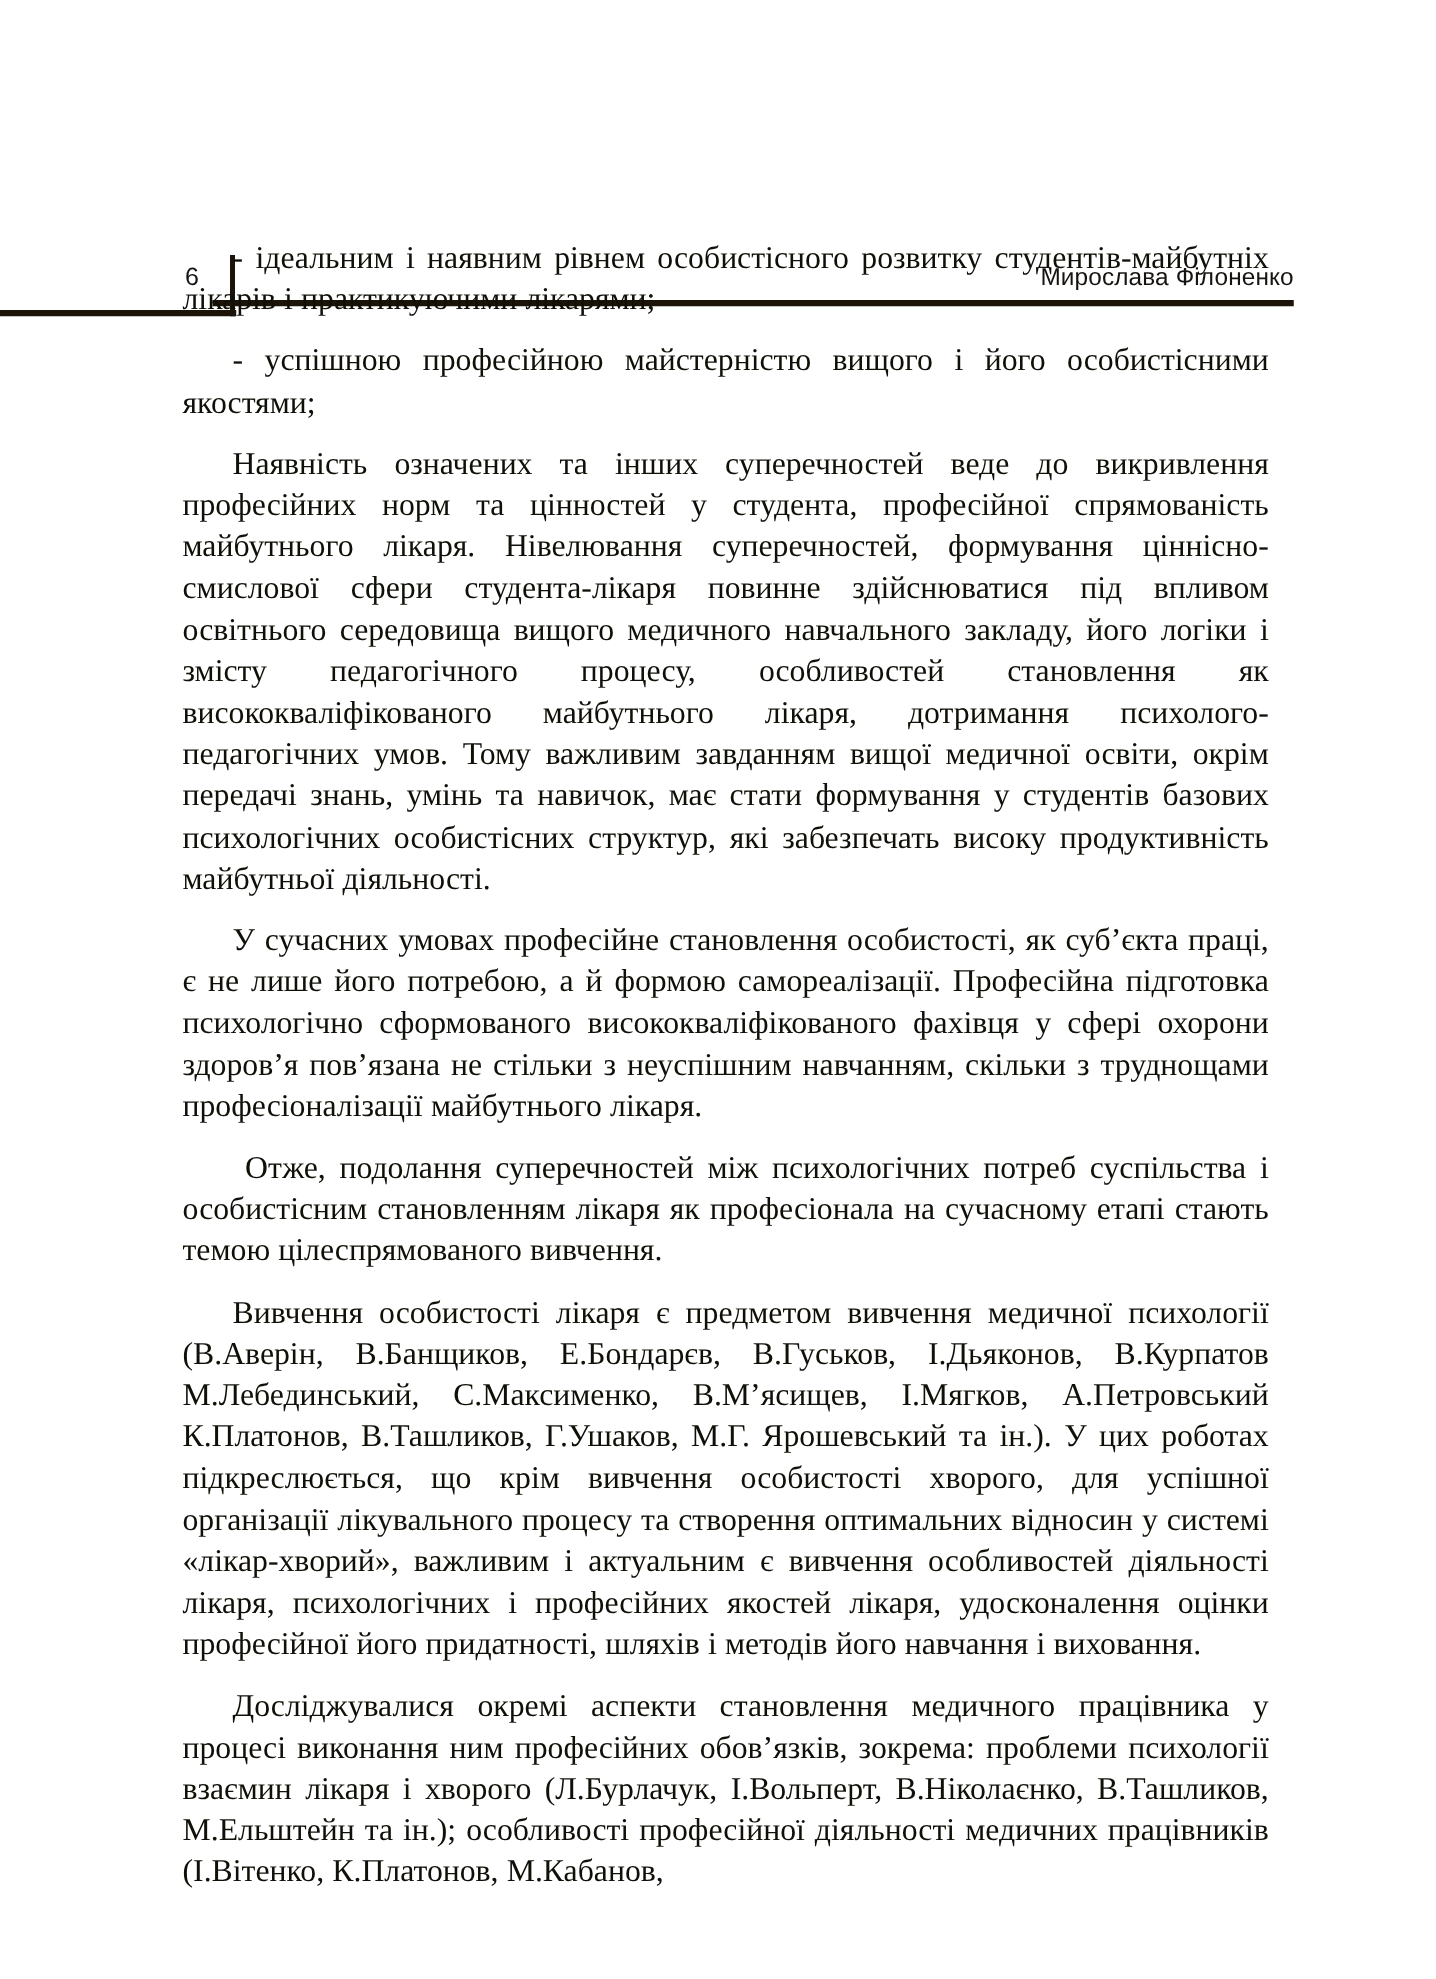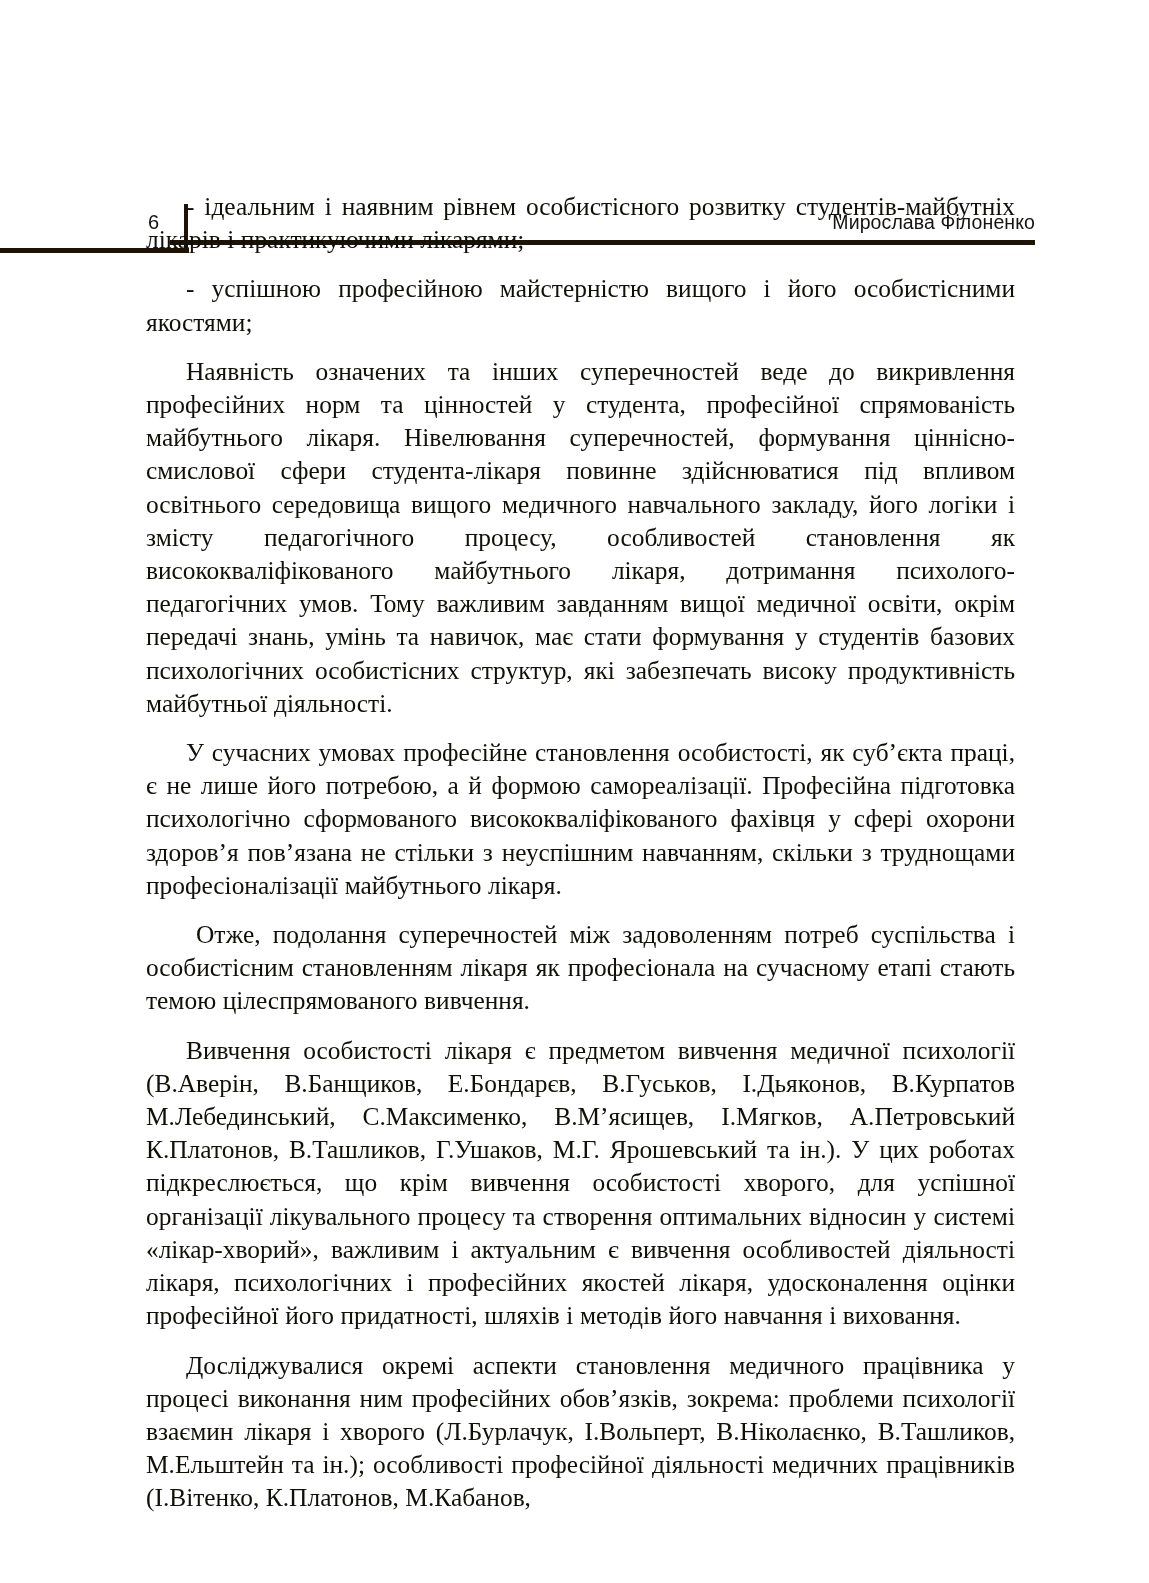--- a/index.html
+++ b/index.html
@@ -113,18 +113,18 @@
     <div class="rule-upper"></div>
     <div class="rule-lower"></div>
     <div class="rule-tick"></div>
   </div>
 
   <div class="textblock">
     <p>- ідеальним і наявним рівнем особистісного розвитку студентів-майбутніх лікарів і практикуючими лікарями;</p>
     <p>- успішною професійною майстерністю вищого і його особистісними якостями;</p>
     <p>Наявність означених та інших суперечностей веде до викривлення професійних норм та цінностей у студента, професійної спрямованість майбутнього лікаря. Нівелювання суперечностей, формування ціннісно-смислової сфери студента-лікаря повинне здійснюватися під впливом освітнього середовища вищого медичного навчального закладу, його логіки і змісту педагогічного процесу, особливостей становлення як висококваліфікованого майбутнього лікаря, дотримання психолого-педагогічних умов. Тому важливим завданням вищої медичної освіти, окрім передачі знань, умінь та навичок, має стати формування у студентів базових психологічних особистісних структур, які забезпечать високу продуктивність майбутньої діяльності.</p>
     <p>У сучасних умовах професійне становлення особистості, як суб’єкта праці, є не лише його потребою, а й формою самореалізації. Професійна підготовка психологічно сформованого висококваліфікованого фахівця у сфері охорони здоров’я пов’язана не стільки з неуспішним навчанням, скільки з труднощами професіоналізації майбутнього лікаря.</p>
-    <p class="wide-indent">Отже, подолання суперечностей між задоволенням потреб суспільства і особистісним становленням лікаря як професіонала на сучасному етапі стають темою цілеспрямованого вивчення.</p>
+    <p class="wide-indent">Отже, подолання суперечностей між психологічних потреб суспільства і особистісним становленням лікаря як професіонала на сучасному етапі стають темою цілеспрямованого вивчення.</p>
     <p>Вивчення особистості лікаря є предметом вивчення медичної психології (В.Аверін, В.Банщиков, Е.Бондарєв, В.Гуськов, І.Дьяконов, В.Курпатов М.Лебединський, С.Максименко, В.М’ясищев, І.Мягков, А.Петровський К.Платонов, В.Ташликов, Г.Ушаков, М.Г. Ярошевський та ін.). У цих роботах підкреслюється, що крім вивчення особистості хворого, для успішної організації лікувального процесу та створення оптимальних відносин у системі «лікар-хворий», важливим і актуальним є вивчення особливостей діяльності лікаря, психологічних і професійних якостей лікаря, удосконалення оцінки професійної його придатності, шляхів і методів його навчання і виховання.</p>
     <p>Досліджувалися окремі аспекти становлення медичного працівника у процесі виконання ним професійних обов’язків, зокрема: проблеми психології взаємин лікаря і хворого (Л.Бурлачук, І.Вольперт, В.Ніколаєнко, В.Ташликов, М.Ельштейн та ін.); особливості професійної діяльності медичних працівників (І.Вітенко, К.Платонов, М.Кабанов,</p>
   </div>
 
 </div>
 
 </body></html>

